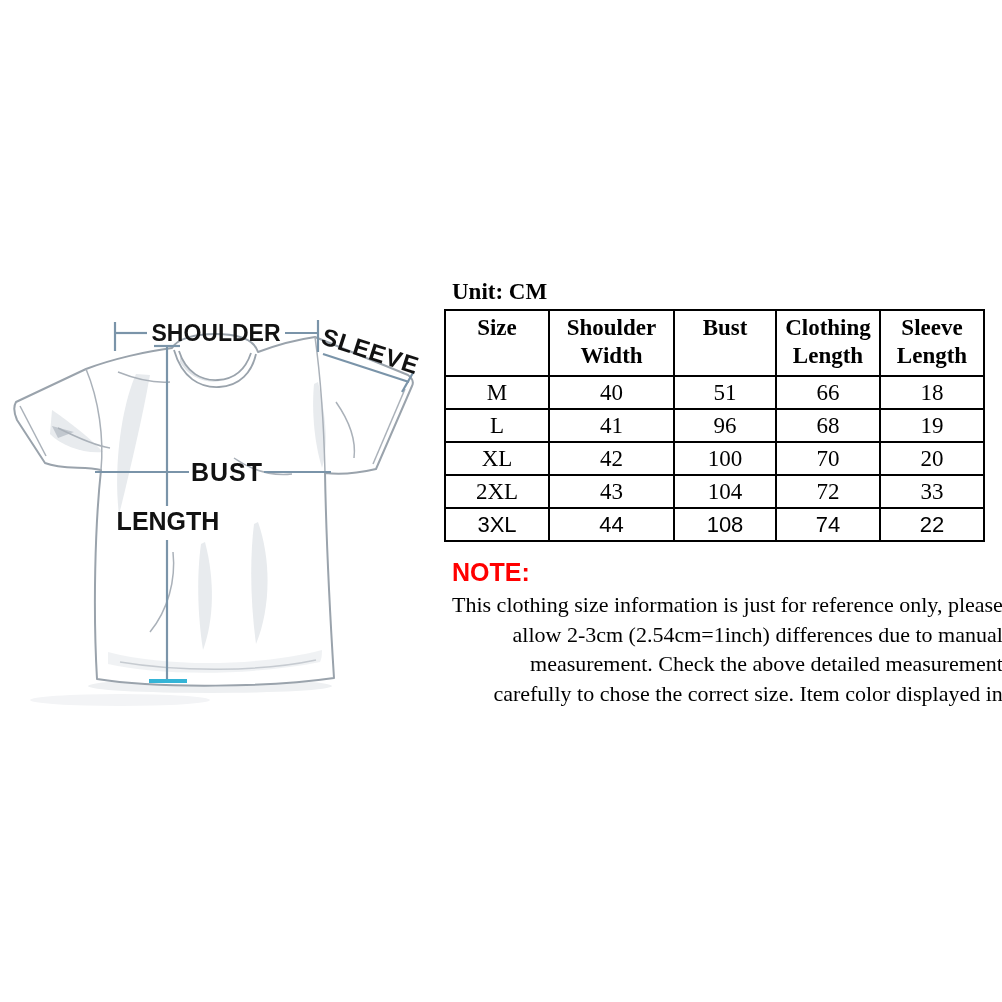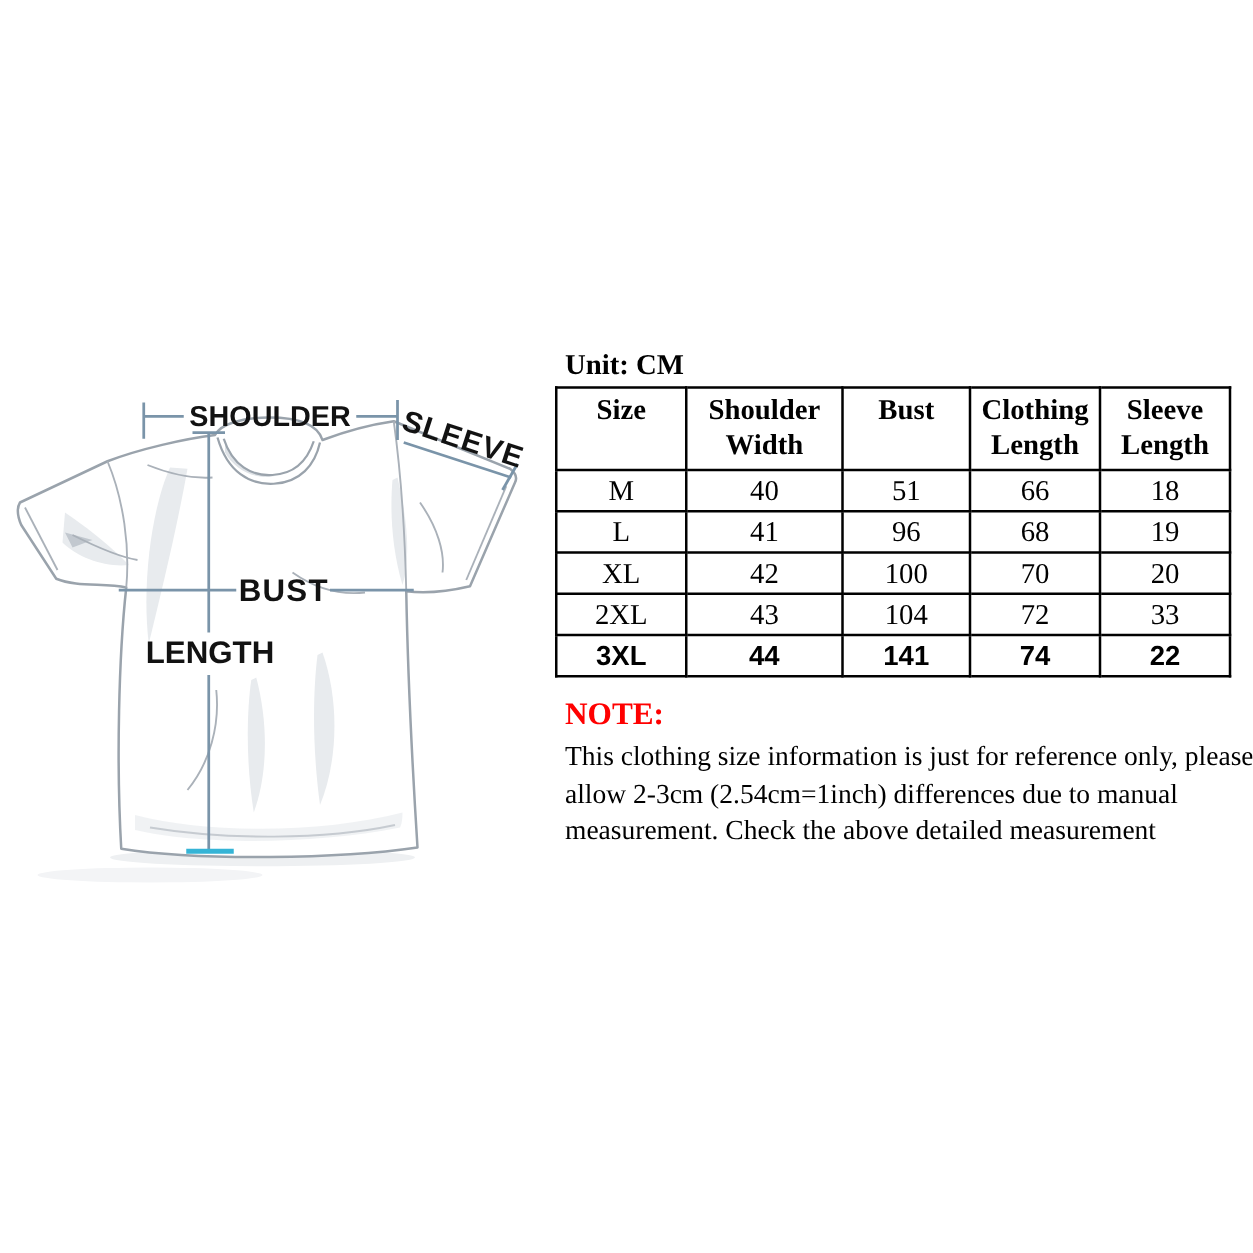--- a/index.html
+++ b/index.html
@@ -74,46 +74,46 @@
     line-height: 28px;
   }
   table.size-table td {
     height: 31px;
     vertical-align: middle;
     line-height: 1;
   }
   table.size-table tr.row-sans td {
     font-family: "Liberation Sans", sans-serif;
     font-size: 22px;
-    font-weight: bold;
   }
   col.c-size   { width: 104px; }
   col.c-shw    { width: 125px; }
   col.c-bust   { width: 102px; }
   col.c-cl     { width: 104px; }
   col.c-sl     { width: 104px; }
 
   
   .note-heading {
     position: absolute;
     left: 452px;
     top: 558px;
-    font-family: Liberation Serif, serif;
+    font-family: Liberation Sans, sans-serif;
     font-weight: bold;
     font-size: 25px;
     color: #ff0000;
     white-space: nowrap;
   }
   .note-body {
     position: absolute;
     left: 452px;
     top: 590px;
     font-family: "Liberation Serif", serif;
     font-size: 22px;
     color: #000000;
+    text-align: right;
   }
   .note-line {
     white-space: nowrap;
     line-height: 29.5px;
   }
 </style>
 </head>
 <body>
 
 <div id="canvas">
@@ -239,28 +239,29 @@
         <tr>
           <td>2XL</td>
           <td>43</td>
           <td>104</td>
           <td>72</td>
           <td>33</td>
         </tr>
         <tr class="row-sans">
           <td>3XL</td>
           <td>44</td>
-          <td>141</td>
+          <td>108</td>
           <td>74</td>
           <td>22</td>
         </tr>
       </tbody>
     </table>
   </div>
 
   <div class="note-heading">NOTE:</div>
   <div class="note-body">
     <div class="note-line">This clothing size information is just for reference only, please</div>
     <div class="note-line">allow 2-3cm (2.54cm=1inch) differences due to manual</div>
     <div class="note-line">measurement. Check the above detailed measurement</div>
+    <div class="note-line">carefully to chose the correct size. Item color displayed in</div>
   </div>
 
 </div>
 
 </body></html>

